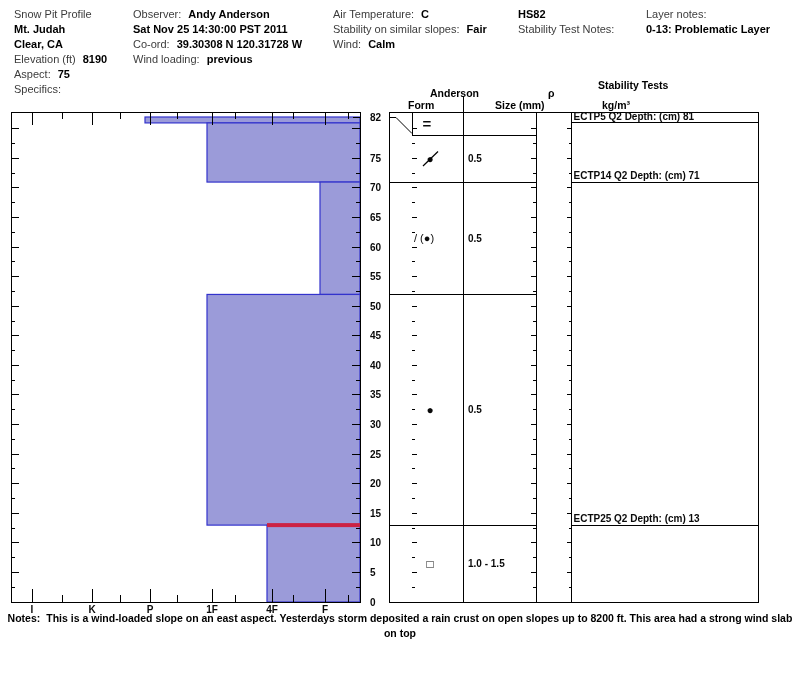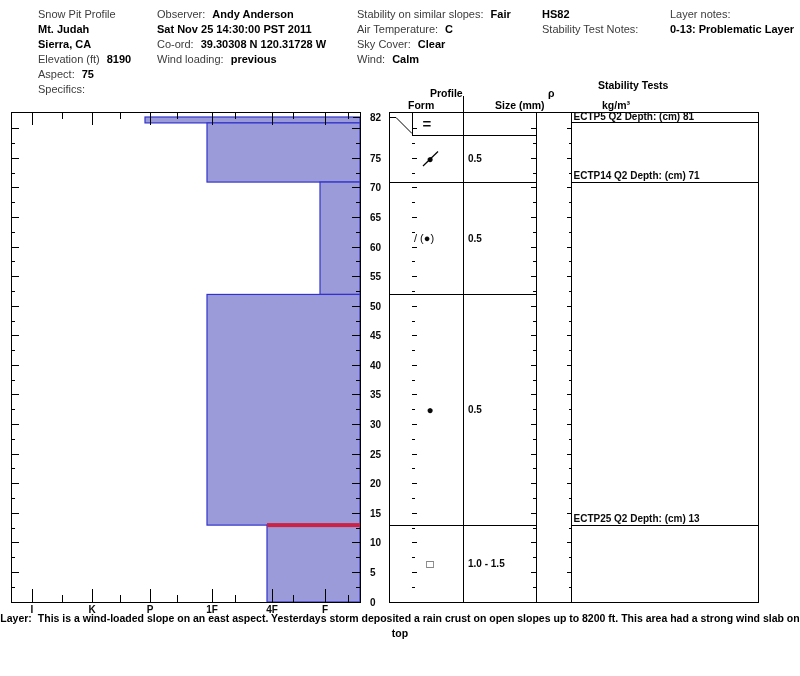--- a/index.html
+++ b/index.html
@@ -1,52 +1,51 @@
 <!DOCTYPE html>
 <html><head>
 <meta charset="utf-8">
 <style>
   html,body{margin:0;padding:0;background:#fff;}
   body{font-family:"Liberation Sans","DejaVu Sans",sans-serif;}
   .canvas{position:relative;width:800px;height:676px;background:#fff;overflow:hidden;color:#000;}
   .hcol{position:absolute;top:7px;}
-  .hrow{height:15px;line-height:15px;font-size:11px;white-space:nowrap;margin-left:24px;}
+  .hrow{height:15px;line-height:15px;font-size:11px;white-space:nowrap;}
   .lbl{color:#3c3c3c;font-weight:normal;}
   .val{font-weight:bold;color:#000;text-align:center;}
   .lbl + .val{margin-left:7px;}
   .colhead{position:absolute;font-size:10.5px;font-weight:bold;white-space:nowrap;color:#000;}
   #chart-svg{position:absolute;left:0;top:0;}
   #notes{position:absolute;left:0;top:611px;width:800px;text-align:center;
          font-size:10.5px;font-weight:bold;line-height:15px;color:#000;}
   #notes .notes-label{margin-right:6px;}
 </style>
 </head>
 <body>
 
 <div class="canvas">
 
   <div id="header-area">
       <div class="hcol" style="left: 14px;">
         <div class="hrow"><span class="lbl">Snow Pit Profile</span></div>
         <div class="hrow"><span class="val">Mt. Judah</span></div>
-        <div class="hrow"><span class="val">Sierra, CA</span></div>
+        <div class="hrow"><span class="val">Clear, CA</span></div>
         <div class="hrow"><span class="lbl">Elevation (ft)</span><span class="val">8190</span></div>
         <div class="hrow"><span class="lbl">Aspect:</span><span class="val">75</span></div>
         <div class="hrow"><span class="lbl">Specifics:</span></div>
       </div>
       <div class="hcol" style="left: 133px;">
         <div class="hrow"><span class="lbl">Observer:</span><span class="val">Andy Anderson</span></div>
         <div class="hrow"><span class="val">Sat Nov 25 14:30:00 PST 2011</span></div>
         <div class="hrow"><span class="lbl">Co-ord:</span><span class="val">39.30308 N 120.31728 W</span></div>
         <div class="hrow"><span class="lbl">Wind loading:</span><span class="val">previous</span></div>
       </div>
       <div class="hcol" style="left: 333px;">
+        <div class="hrow"><span class="lbl">Air Temperature:</span><span class="val">C</span></div>
         <div class="hrow"><span class="lbl">Stability on similar slopes:</span><span class="val">Fair</span></div>
-        <div class="hrow"><span class="lbl">Air Temperature:</span><span class="val">C</span></div>
-        <div class="hrow"><span class="lbl">Sky Cover:</span><span class="val">Clear</span></div>
         <div class="hrow"><span class="lbl">Wind:</span><span class="val">Calm</span></div>
       </div>
       <div class="hcol" style="left: 518px;">
         <div class="hrow"><span class="val">HS82</span></div>
         <div class="hrow"><span class="lbl">Stability Test Notes:</span></div>
       </div>
       <div class="hcol" style="left: 646px;">
         <div class="hrow"><span class="lbl">Layer notes:</span></div>
         <div class="hrow"><span class="val">0-13: Problematic Layer</span></div>
       </div>
@@ -292,23 +291,23 @@
       <text x="468" y="567.0548780487804" font-size="10" font-weight="bold" text-anchor="start" fill="#0a0a0a" font-family="&quot;Liberation Sans&quot;,&quot;DejaVu Sans&quot;,sans-serif">1.0 - 1.5</text>
       <rect x="571" y="112" width="187" height="490" fill="none" stroke="#000" stroke-width="1" shape-rendering="crispEdges"></rect>
       <line x1="571" y1="122.91463414634143" x2="758" y2="122.91463414634143" stroke="#000" stroke-width="1" shape-rendering="crispEdges"></line>
       <text x="573.5" y="119.91463414634143" font-size="10" font-weight="bold" text-anchor="start" fill="#0a0a0a" font-family="&quot;Liberation Sans&quot;,&quot;DejaVu Sans&quot;,sans-serif">ECTP5 Q2 Depth: (cm) 81</text>
       <line x1="571" y1="182.0609756097561" x2="758" y2="182.0609756097561" stroke="#000" stroke-width="1" shape-rendering="crispEdges"></line>
       <text x="573.5" y="179.0609756097561" font-size="10" font-weight="bold" text-anchor="start" fill="#0a0a0a" font-family="&quot;Liberation Sans&quot;,&quot;DejaVu Sans&quot;,sans-serif">ECTP14 Q2 Depth: (cm) 71</text>
       <line x1="571" y1="525.109756097561" x2="758" y2="525.109756097561" stroke="#000" stroke-width="1" shape-rendering="crispEdges"></line>
       <text x="573.5" y="522.109756097561" font-size="10" font-weight="bold" text-anchor="start" fill="#0a0a0a" font-family="&quot;Liberation Sans&quot;,&quot;DejaVu Sans&quot;,sans-serif">ECTP25 Q2 Depth: (cm) 13</text>
     </svg>
 
-  <div class="colhead" style="left:430px;top:87px;">Profile</div>
+  <div class="colhead" style="left:430px;top:87px;">Anderson</div>
   <div class="colhead" style="left:408px;top:99px;">Form</div>
   <div class="colhead" style="left:495px;top:99px;">Size (mm)</div>
   <div class="colhead" style="left:548px;top:87px;">ρ</div>
   <div class="colhead" style="left:564px;top:99px;margin-left:38px;">kg/m³</div>
   <div class="colhead" style="left:598px;top:79px;">Stability Tests</div>
 
   <div id="notes">
-    <div><span class="notes-label">Layer:</span><span>This is a wind-loaded slope on an east aspect. Yesterdays storm deposited a rain crust on open slopes up to 8200 ft. This area had a strong wind slab on top</span></div>
+    <div><span class="notes-label">Notes:</span><span>This is a wind-loaded slope on an east aspect. Yesterdays storm deposited a rain crust on open slopes up to 8200 ft. This area had a strong wind slab on top</span></div>
   </div>
 </div>
 
 </body></html>

